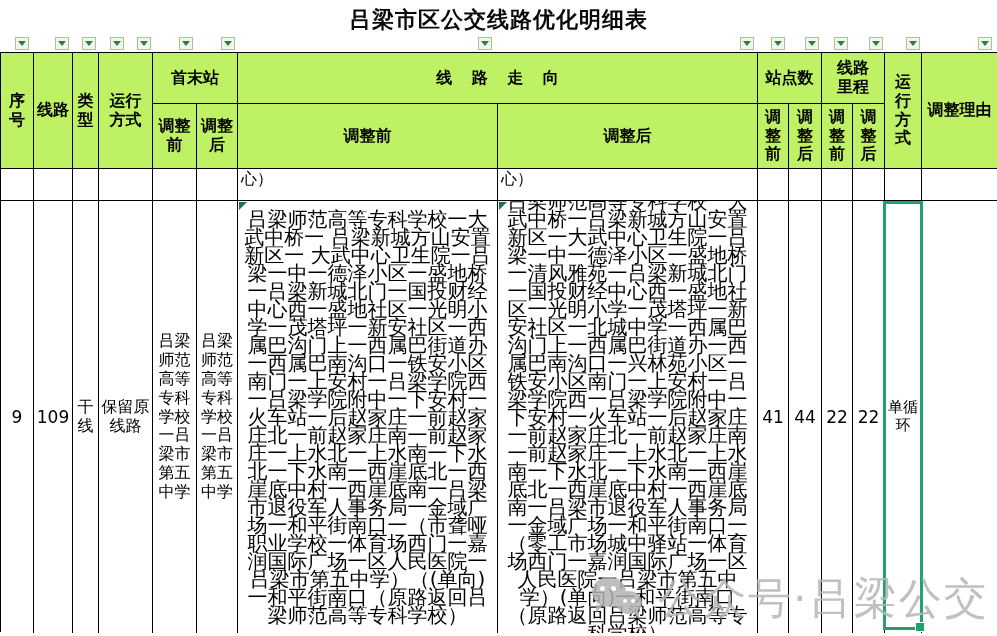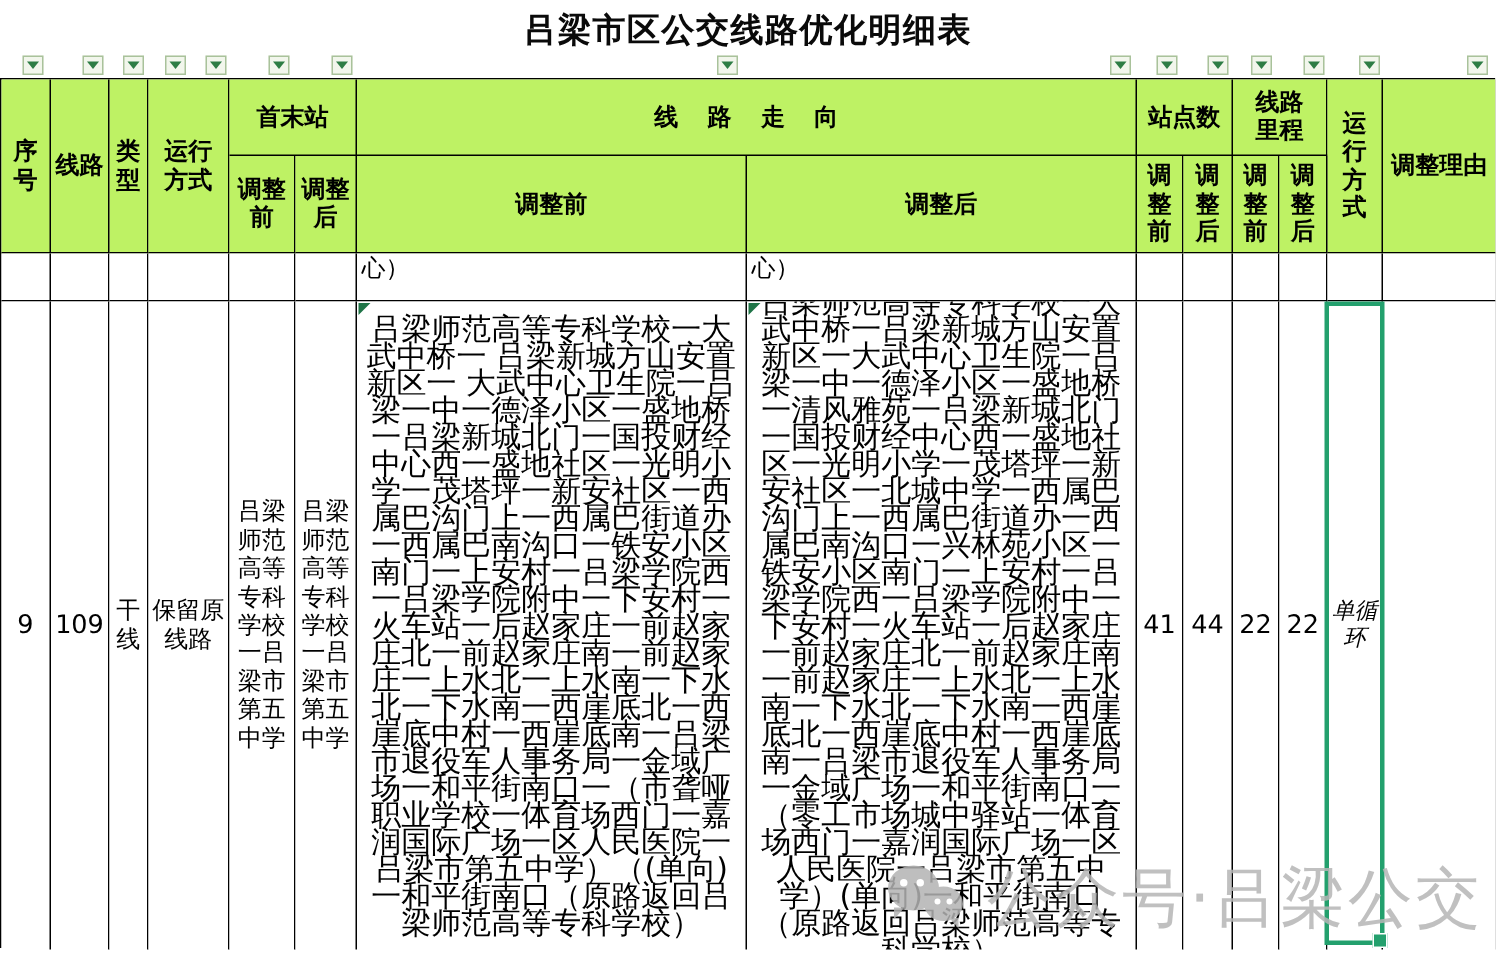--- a/index.html
+++ b/index.html
@@ -40,21 +40,21 @@
   .hd{background:#bef264;font-weight:700;font-size:16px;}
   .sp{letter-spacing:7px;text-indent:7px;}
   .pad8{padding:0 8px;}.pad9{padding:0 9px;}.pad10{padding:0 10px;}
   .pad7{padding:0 7px;}.pad4{padding:0 4px;}.pad14{padding:0 14px;}
   .pad2{padding:0 2px;}.pad1{padding:0 1px;}
   .body-cell{background:#fff;font-size:16px;}
   .long-text{justify-content:flex-start;align-items:center;padding:0 3px;}
   .long-text .inner{width:100%;text-align:center;font-size:20px;line-height:18px;word-break:break-all;}
   .tail-cell{align-items:flex-start;justify-content:flex-start;padding:1px 3px;font-size:16px;}
   .num{font-size:17px;}
-  .mode{font-size:15px;font-style:italic;}
+  .mode{font-size:15px;}
   
   .selection{
     position:absolute;left:883px;top:201px;width:40px;height:429px;box-sizing:border-box;
     border:3px solid #23a06d;pointer-events:auto;
   }
   .fill-handle{
     position:absolute;right:-5px;bottom:-5px;width:8px;height:8px;
     background:#23a06d;border:1px solid #fff;
   }
   

